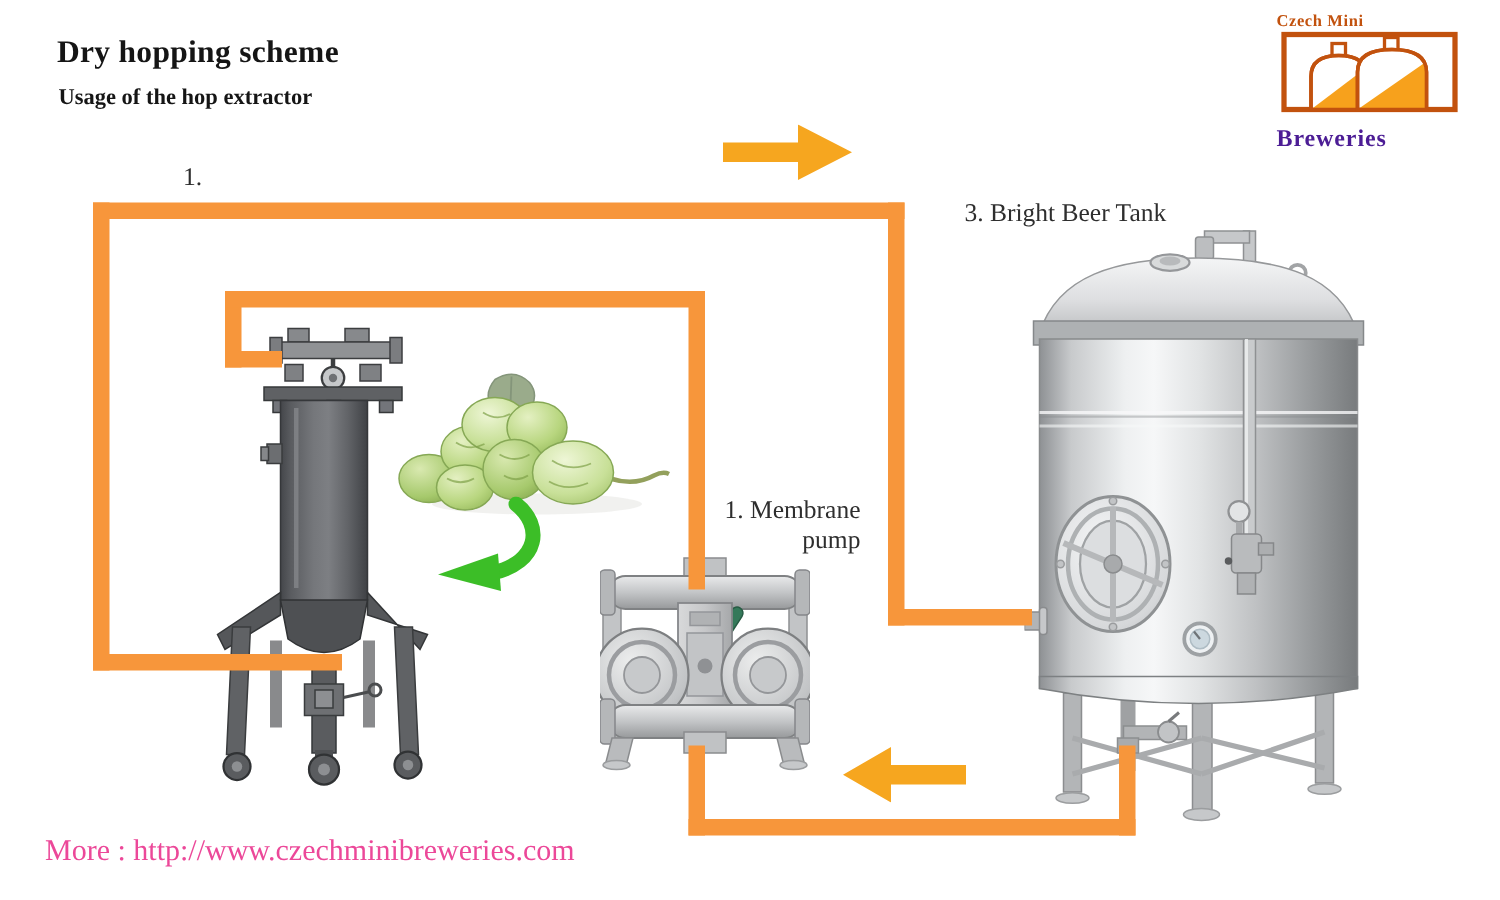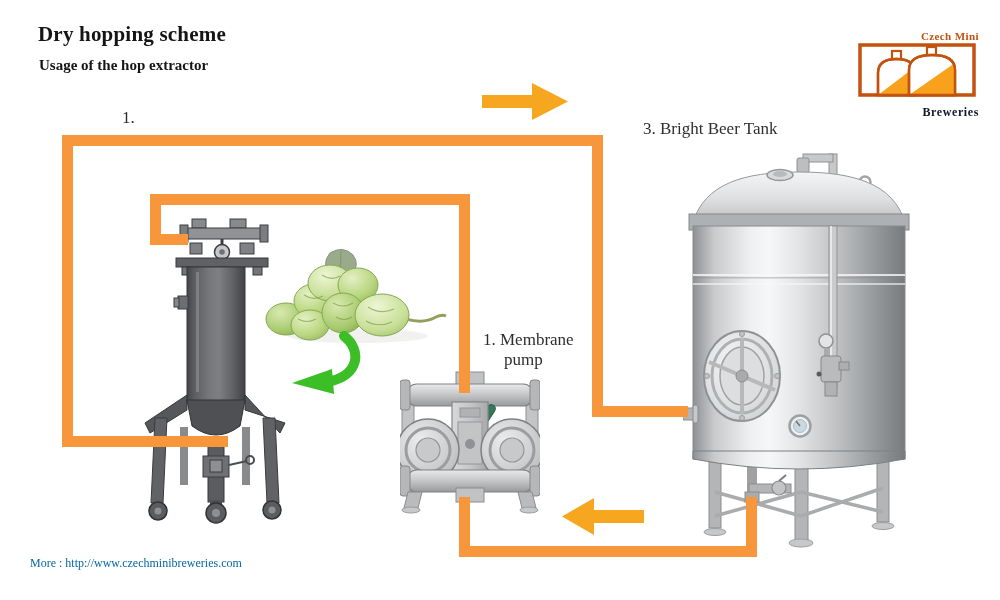--- a/index.html
+++ b/index.html
@@ -4,30 +4,30 @@
 <style>
   html,body{margin:0;padding:0;background:#fff;}
   .canvas{position:relative;width:1000px;height:600px;background:#ffffff;overflow:hidden;
           font-family:Liberation Serif, serif;}
   .abs{position:absolute;}
   .title{left:38px;top:22px;font-size:21px;font-weight:700;color:#151515;letter-spacing:.2px;}
   .subtitle{left:39px;top:57px;font-size:15px;font-weight:700;color:#151515;}
   .step-label{font-size:17px;color:#2e2e2e;}
   .step1-num{left:122px;top:108px;}
   .step1-text{left:153px;top:108px;}
-  .step3{left:643px;top:119px;}
+  .step3{left:643px;top:132px;}
   .step2{left:483px;top:330px;line-height:20px;}
-  .step2 .l2{padding-left:21px;}
-  .footer{left:30px;top:556px;font-size:12px;color:#0369a1;}
+  .step2 .l2{padding-left:21px;text-align:right;}
+  .footer{left:30px;top:556px;font-size:20px;color:#ec4899;}
   .pipe{background:#F7963B;z-index:5;}
   .arrow{z-index:6;}
   .equip{z-index:2;}
-  .logo{left:851px;top:30px;width:128px;text-align:right;z-index:3;}
+  .logo{left:851px;top:8px;width:128px;text-align:left;z-index:3;}
   .logo .lt{font-size:11px;font-weight:700;color:#C2520E;letter-spacing:.4px;}
-  .logo .lb{font-size:12px;font-weight:700;color:#0f172a;letter-spacing:.6px;margin-top:1px;}
+  .logo .lb{font-size:16px;font-weight:700;color:#4c1d95;letter-spacing:.6px;margin-top:1px;}
 </style>
 </head>
 <body>
 
 <div class="canvas">
 
   <div class="abs title">Dry hopping scheme</div>
   <div class="abs subtitle">Usage of the hop extractor</div>
 
   <div class="abs logo">

